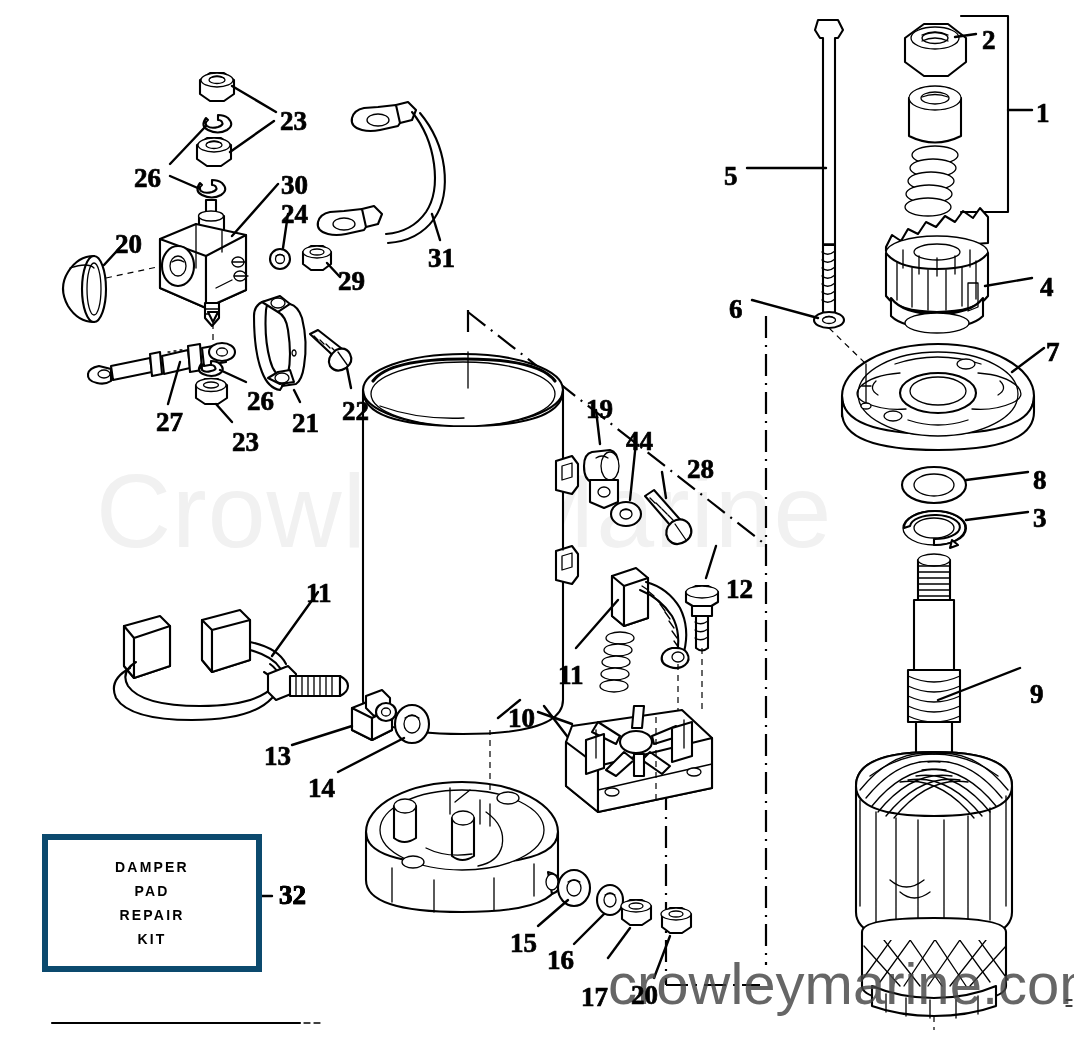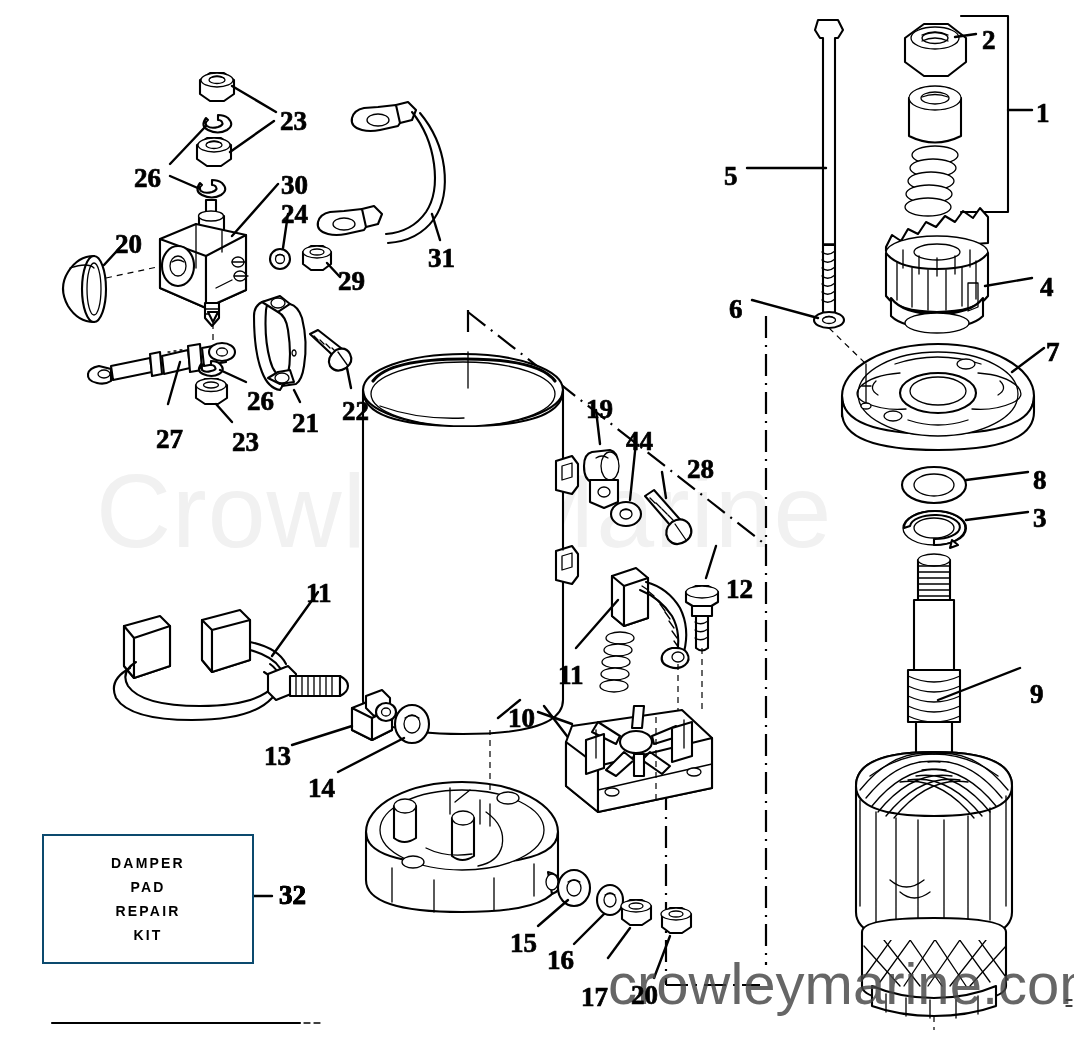--- a/index.html
+++ b/index.html
@@ -21,21 +21,21 @@
     left:608px;top:950px;font-size:58px;color:#454545;
     font-family:"Liberation Sans",sans-serif;font-weight:400;opacity:.82;
   }
   .callout{
     position:absolute;font-family:"Liberation Serif",serif;
     font-weight:700;font-size:27px;color:#000;line-height:1;
     -webkit-text-stroke:.7px #000;
   }
   .kitbox{
     position:absolute;left:42px;top:834px;width:208px;height:126px;
-    border:2px solid #0c4a6e;background:#fff;
+    border:6px solid #0c4a6e;background:#fff;
     display:flex;align-items:center;justify-content:center;
   }
   .kitbox .kittext{
     font-family:"Liberation Sans",sans-serif;font-size:14px;font-weight:700;
     letter-spacing:2.2px;line-height:1.72;text-align:center;color:#000;
   }
 </style>
 </head>
 <body>
 
@@ -595,21 +595,21 @@
       <div class="callout" style="left: 586px; top: 396px;">19</div>
       <div class="callout" style="left: 115px; top: 231px;">20</div>
       <div class="callout" style="left: 292px; top: 410px;">21</div>
       <div class="callout" style="left: 342px; top: 398px;">22</div>
       <div class="callout" style="left: 280px; top: 108px;">23</div>
       <div class="callout" style="left: 232px; top: 429px;">23</div>
       <div class="callout" style="left: 281px; top: 201px;">24</div>
       <div class="callout" style="left: 338px; top: 268px;">29</div>
       <div class="callout" style="left: 134px; top: 165px;">26</div>
       <div class="callout" style="left: 247px; top: 388px;">26</div>
-      <div class="callout" style="left: 156px; top: 426px;">27</div>
+      <div class="callout" style="left: 156px; top: 409px;">27</div>
       <div class="callout" style="left: 687px; top: 456px; text-align: center;">28</div>
       <div class="callout" style="left: 626px; top: 428px;">44</div>
       <div class="callout" style="left: 281px; top: 172px; text-align: right;">30</div>
       <div class="callout" style="left: 428px; top: 245px;">31</div>
       <div class="callout" style="left: 279px; top: 882px;">32</div>
       <div class="callout" style="left: 279px; top: 882px;">32</div>
     </div>
 
 </div>
 

